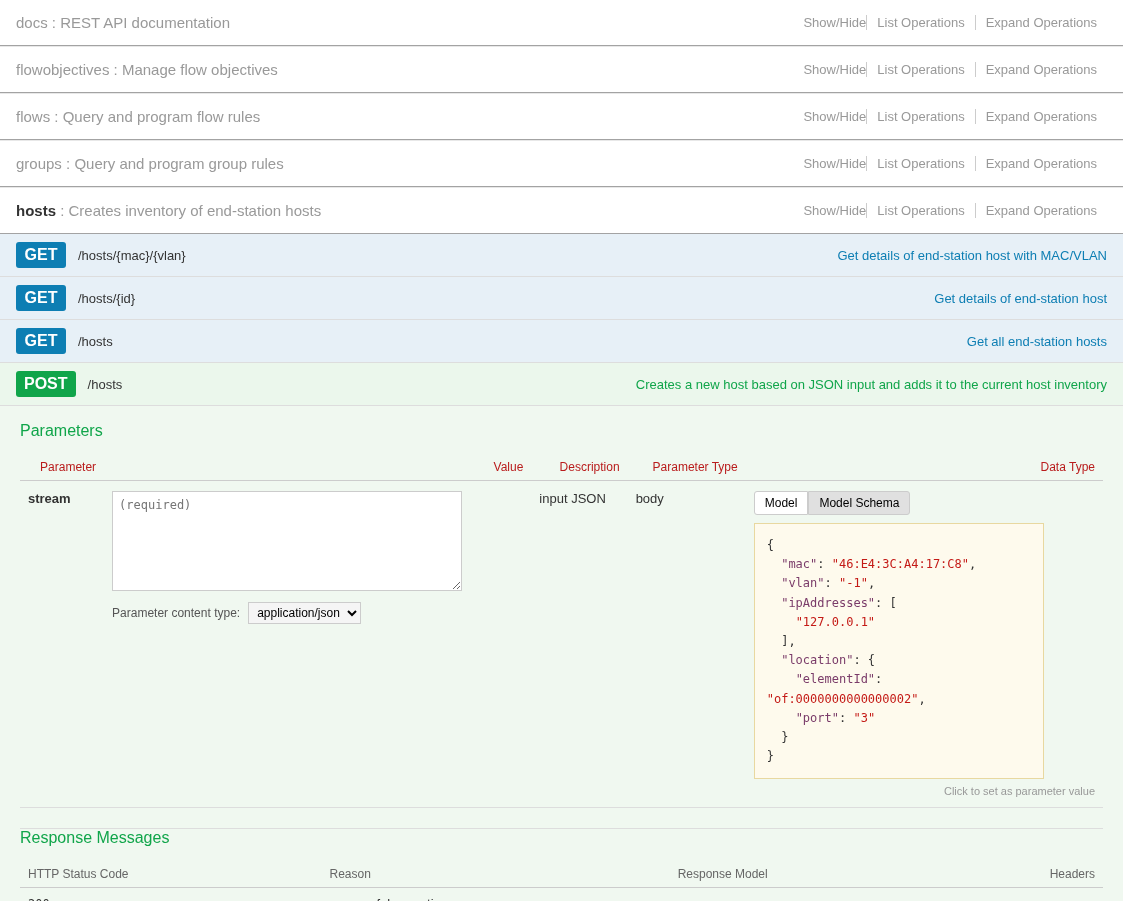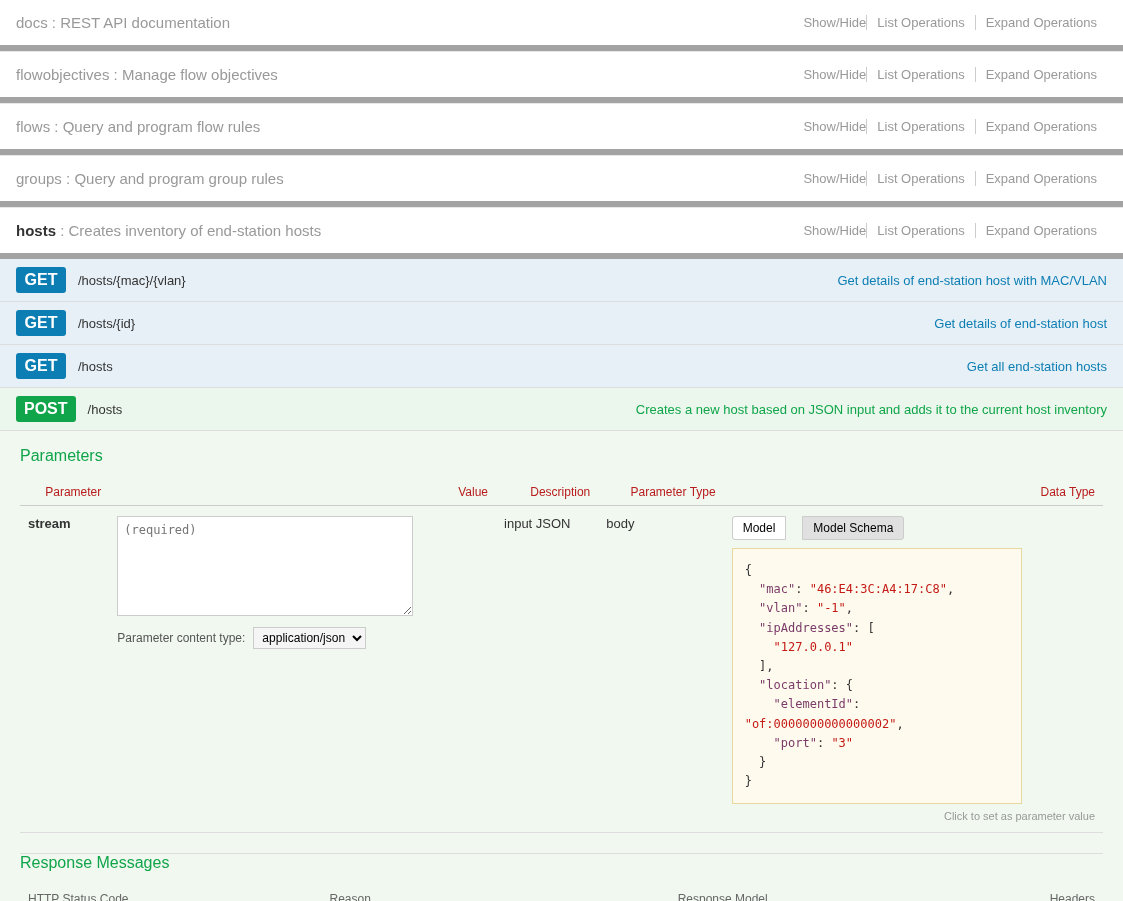--- a/index.html
+++ b/index.html
@@ -13,21 +13,21 @@
     .api-section {
       border-bottom: 1px solid #e8e8e8;
       padding: 0;
     }
 
     .api-header {
       display: flex;
       align-items: center;
       justify-content: space-between;
       padding: 14px 16px;
-      border-bottom: 6px solid #a3a3a3;
+      border-bottom: 1px solid #a3a3a3;
     }
 
     .api-header-title {
       font-size: 15px;
       color: #999;
       font-weight: normal;
     }
 
     .api-header-title.bold-name .api-name {
       font-weight: bold;
@@ -138,21 +138,21 @@
       vertical-align: top;
       border-bottom: 1px solid #ddd;
     }
 
     .param-name {
       font-weight: bold;
       font-size: 13px;
     }
 
     .param-textarea {
-      width: 296px;
+      width: 350px;
       height: 100px;
       border: 1px solid #ccc;
       padding: 6px;
       font-size: 12px;
       color: #aaa;
       resize: vertical;
       background: #fff;
     }
 
     .content-type-row {
@@ -166,21 +166,21 @@
 
     .content-type-select {
       border: 1px solid #ccc;
       padding: 2px 4px;
       font-size: 12px;
       background: #f5f5f5;
     }
 
     .model-tabs {
       display: flex;
-      gap: 16px;
+      gap: 0;
       margin-bottom: 8px;
     }
 
     .model-tab {
       padding: 4px 10px;
       font-size: 12px;
       border: 1px solid #ccc;
       background: #fff;
       cursor: pointer;
     }

